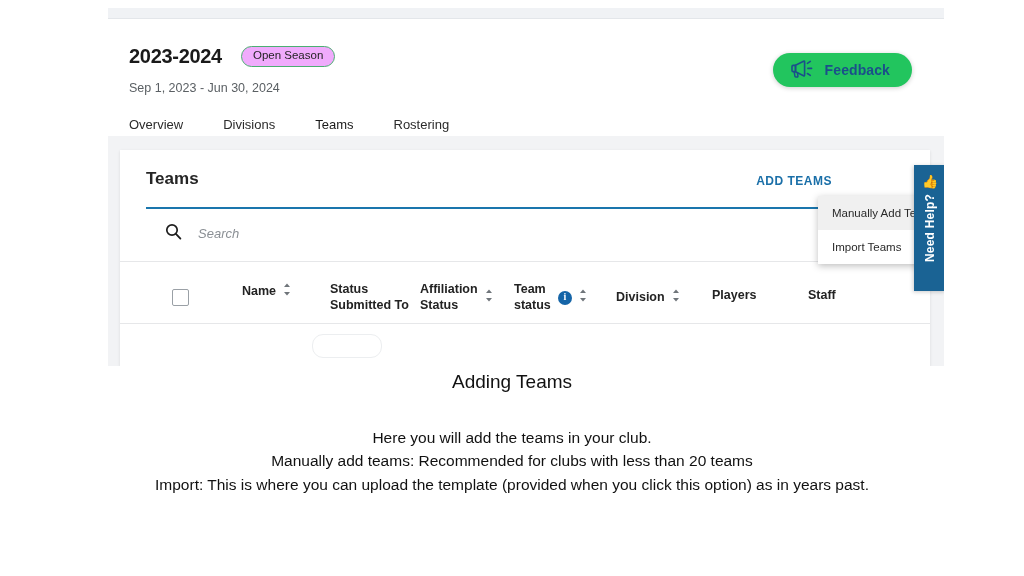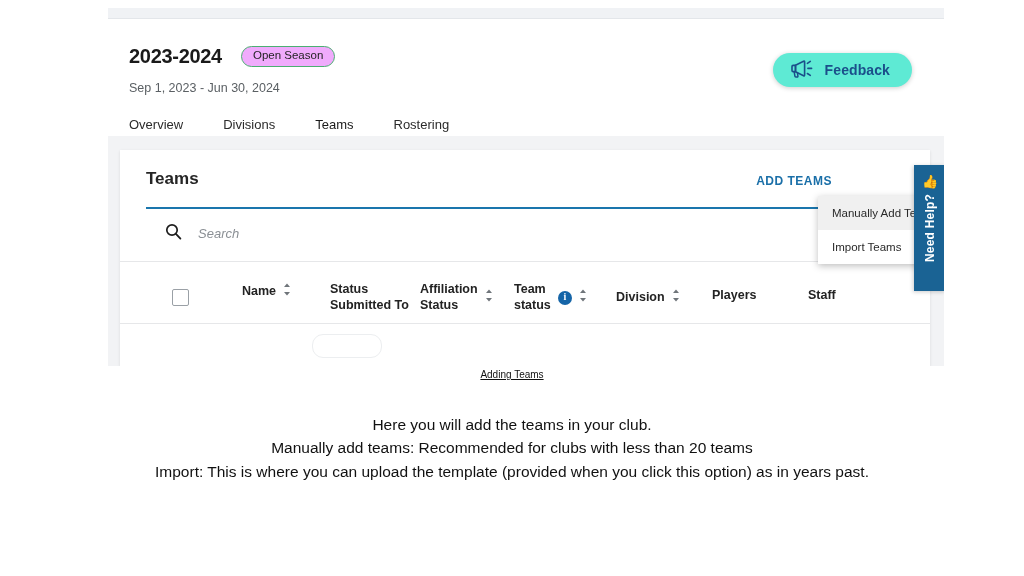--- a/index.html
+++ b/index.html
@@ -78,21 +78,21 @@
     color: #5b6064;
   }
 
   
   .feedback-btn {
     position: absolute;
     right: 32px;
     top: 34px;
     height: 34px;
     padding: 0 22px 0 16px;
-    background: #5eead4;
+    background: #22c55e;
     border-radius: 20px;
     box-shadow: 0 1px 5px rgba(0,0,0,0.20);
     display: flex;
     align-items: center;
     gap: 10px;
     cursor: pointer;
   }
   .feedback-label {
     font-size: 14px;
     font-weight: bold;
@@ -324,23 +324,22 @@
   .caption {
     position: absolute;
     left: 0;
     top: 368px;
     width: 1024px;
     text-align: center;
     font-family: "Liberation Sans", sans-serif;
     color: #111111;
   }
   .caption-title {
-    font-size: 10px;
+    font-size: 19px;
     line-height: 1.45;
-    text-decoration: underline;
   }
   .caption-gap { height: 30px; }
   .caption-line {
     font-size: 15.5px;
     line-height: 1.52;
   }
 </style>
 </head>
 <body>
 

